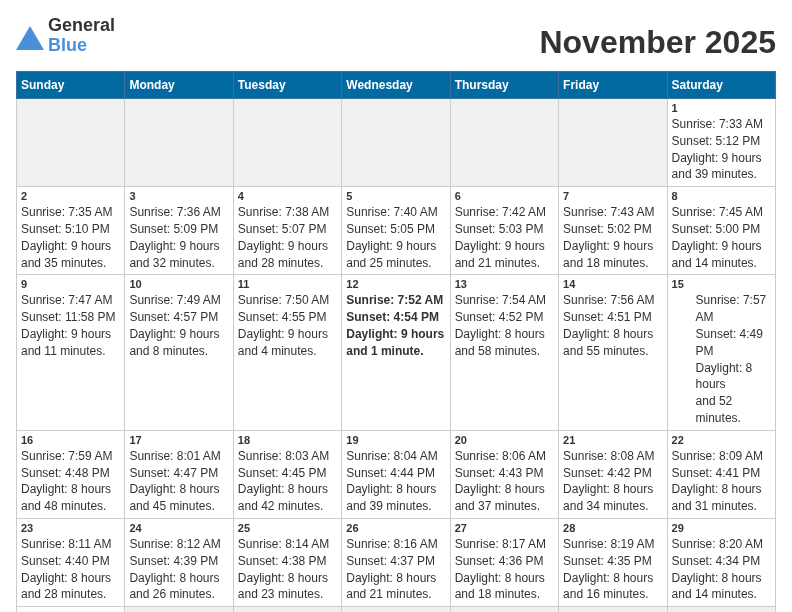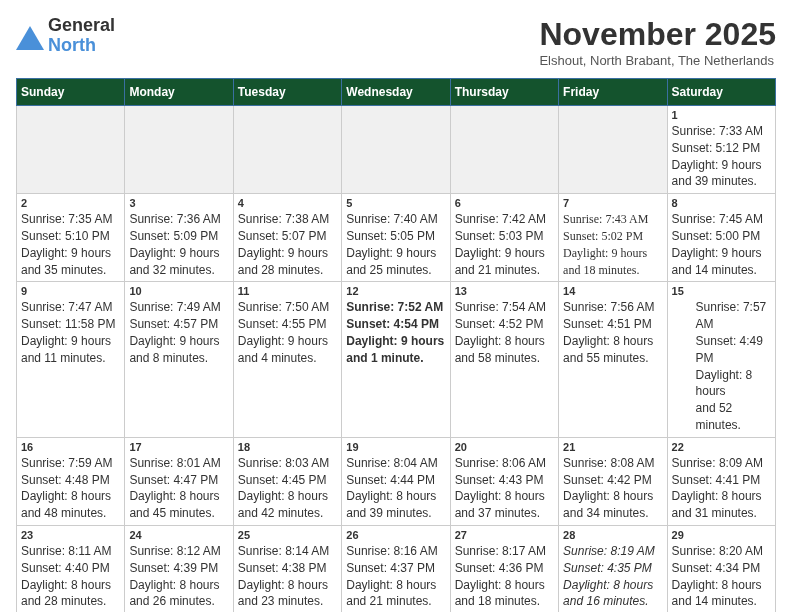--- a/index.html
+++ b/index.html
@@ -32,37 +32,39 @@
     }
     .logo-triangle {
       width: 0;
       height: 0;
       border-left: 14px solid transparent;
       border-right: 14px solid transparent;
       border-bottom: 24px solid #4a90d9;
       margin-top: 4px;
     }
     .title-block {
+      text-align: right;
+      margin-top: 8px;
     }
     .month-title {
       font-size: 32px;
       font-weight: bold;
       color: #333;
     }
     .location {
       font-size: 13px;
       color: #555;
     }
     .calendar {
       width: 100%;
       border-collapse: collapse;
       border: 1px solid #ccc;
     }
     .calendar th {
-      background: #14532d;
+      background: #0369a1;
       color: #fff;
       font-size: 12px;
       font-weight: bold;
       padding: 6px 4px;
       text-align: left;
       border: 1px solid #3a6fa0;
     }
     .calendar td {
       border: 1px solid #ccc;
       vertical-align: top;
@@ -90,28 +92,27 @@
   </style>
 </head>
 <body>
 
 <div class="header">
   <div class="logo">
     <div>
       <div style="display:flex;align-items:center;gap:4px;">
         <div class="logo-triangle"></div>
         <div>
-          <div class="logo-text">General<br><span>North</span></div>
+          <div class="logo-text">General<br><span>Blue</span></div>
         </div>
       </div>
     </div>
   </div>
   <div class="title-block">
     <div class="month-title">November 2025</div>
-    <div class="location">Elshout, North Brabant, The Netherlands</div>
   </div>
 </div>
 
 <table class="calendar">
   <thead>
     <tr id="weekday-row">
         <th>Sunday</th>
         <th>Monday</th>
         <th>Tuesday</th>
         <th>Wednesday</th>
@@ -167,21 +168,21 @@
         </td>
         <td>
           <span class="day-number">6</span>
           <div class="day-info" style="white-space: pre-line;">Sunrise: 7:42 AM
 Sunset: 5:03 PM
 Daylight: 9 hours
 and 21 minutes.</div>
         </td>
         <td>
           <span class="day-number">7</span>
-          <div class="day-info" style="white-space: pre-line; font-family: Liberation Serif, serif;">Sunrise: 7:43 AM
+          <div class="day-info" style="white-space: pre-line;">Sunrise: 7:43 AM
 Sunset: 5:02 PM
 Daylight: 9 hours
 and 18 minutes.</div>
         </td>
         <td>
           <span class="day-number">8</span>
           <div class="day-info" style="white-space: pre-line;">Sunrise: 7:45 AM
 Sunset: 5:00 PM
 Daylight: 9 hours
 and 14 minutes.</div>
@@ -320,21 +321,21 @@
         </td>
         <td>
           <span class="day-number">27</span>
           <div class="day-info" style="white-space: pre-line;">Sunrise: 8:17 AM
 Sunset: 4:36 PM
 Daylight: 8 hours
 and 18 minutes.</div>
         </td>
         <td>
           <span class="day-number">28</span>
-          <div class="day-info" style="white-space: pre-line; font-style: italic;">Sunrise: 8:19 AM
+          <div class="day-info" style="white-space: pre-line;">Sunrise: 8:19 AM
 Sunset: 4:35 PM
 Daylight: 8 hours
 and 16 minutes.</div>
         </td>
         <td>
           <span class="day-number">29</span>
           <div class="day-info" style="white-space: pre-line;">Sunrise: 8:20 AM
 Sunset: 4:34 PM
 Daylight: 8 hours
 and 14 minutes.</div>

